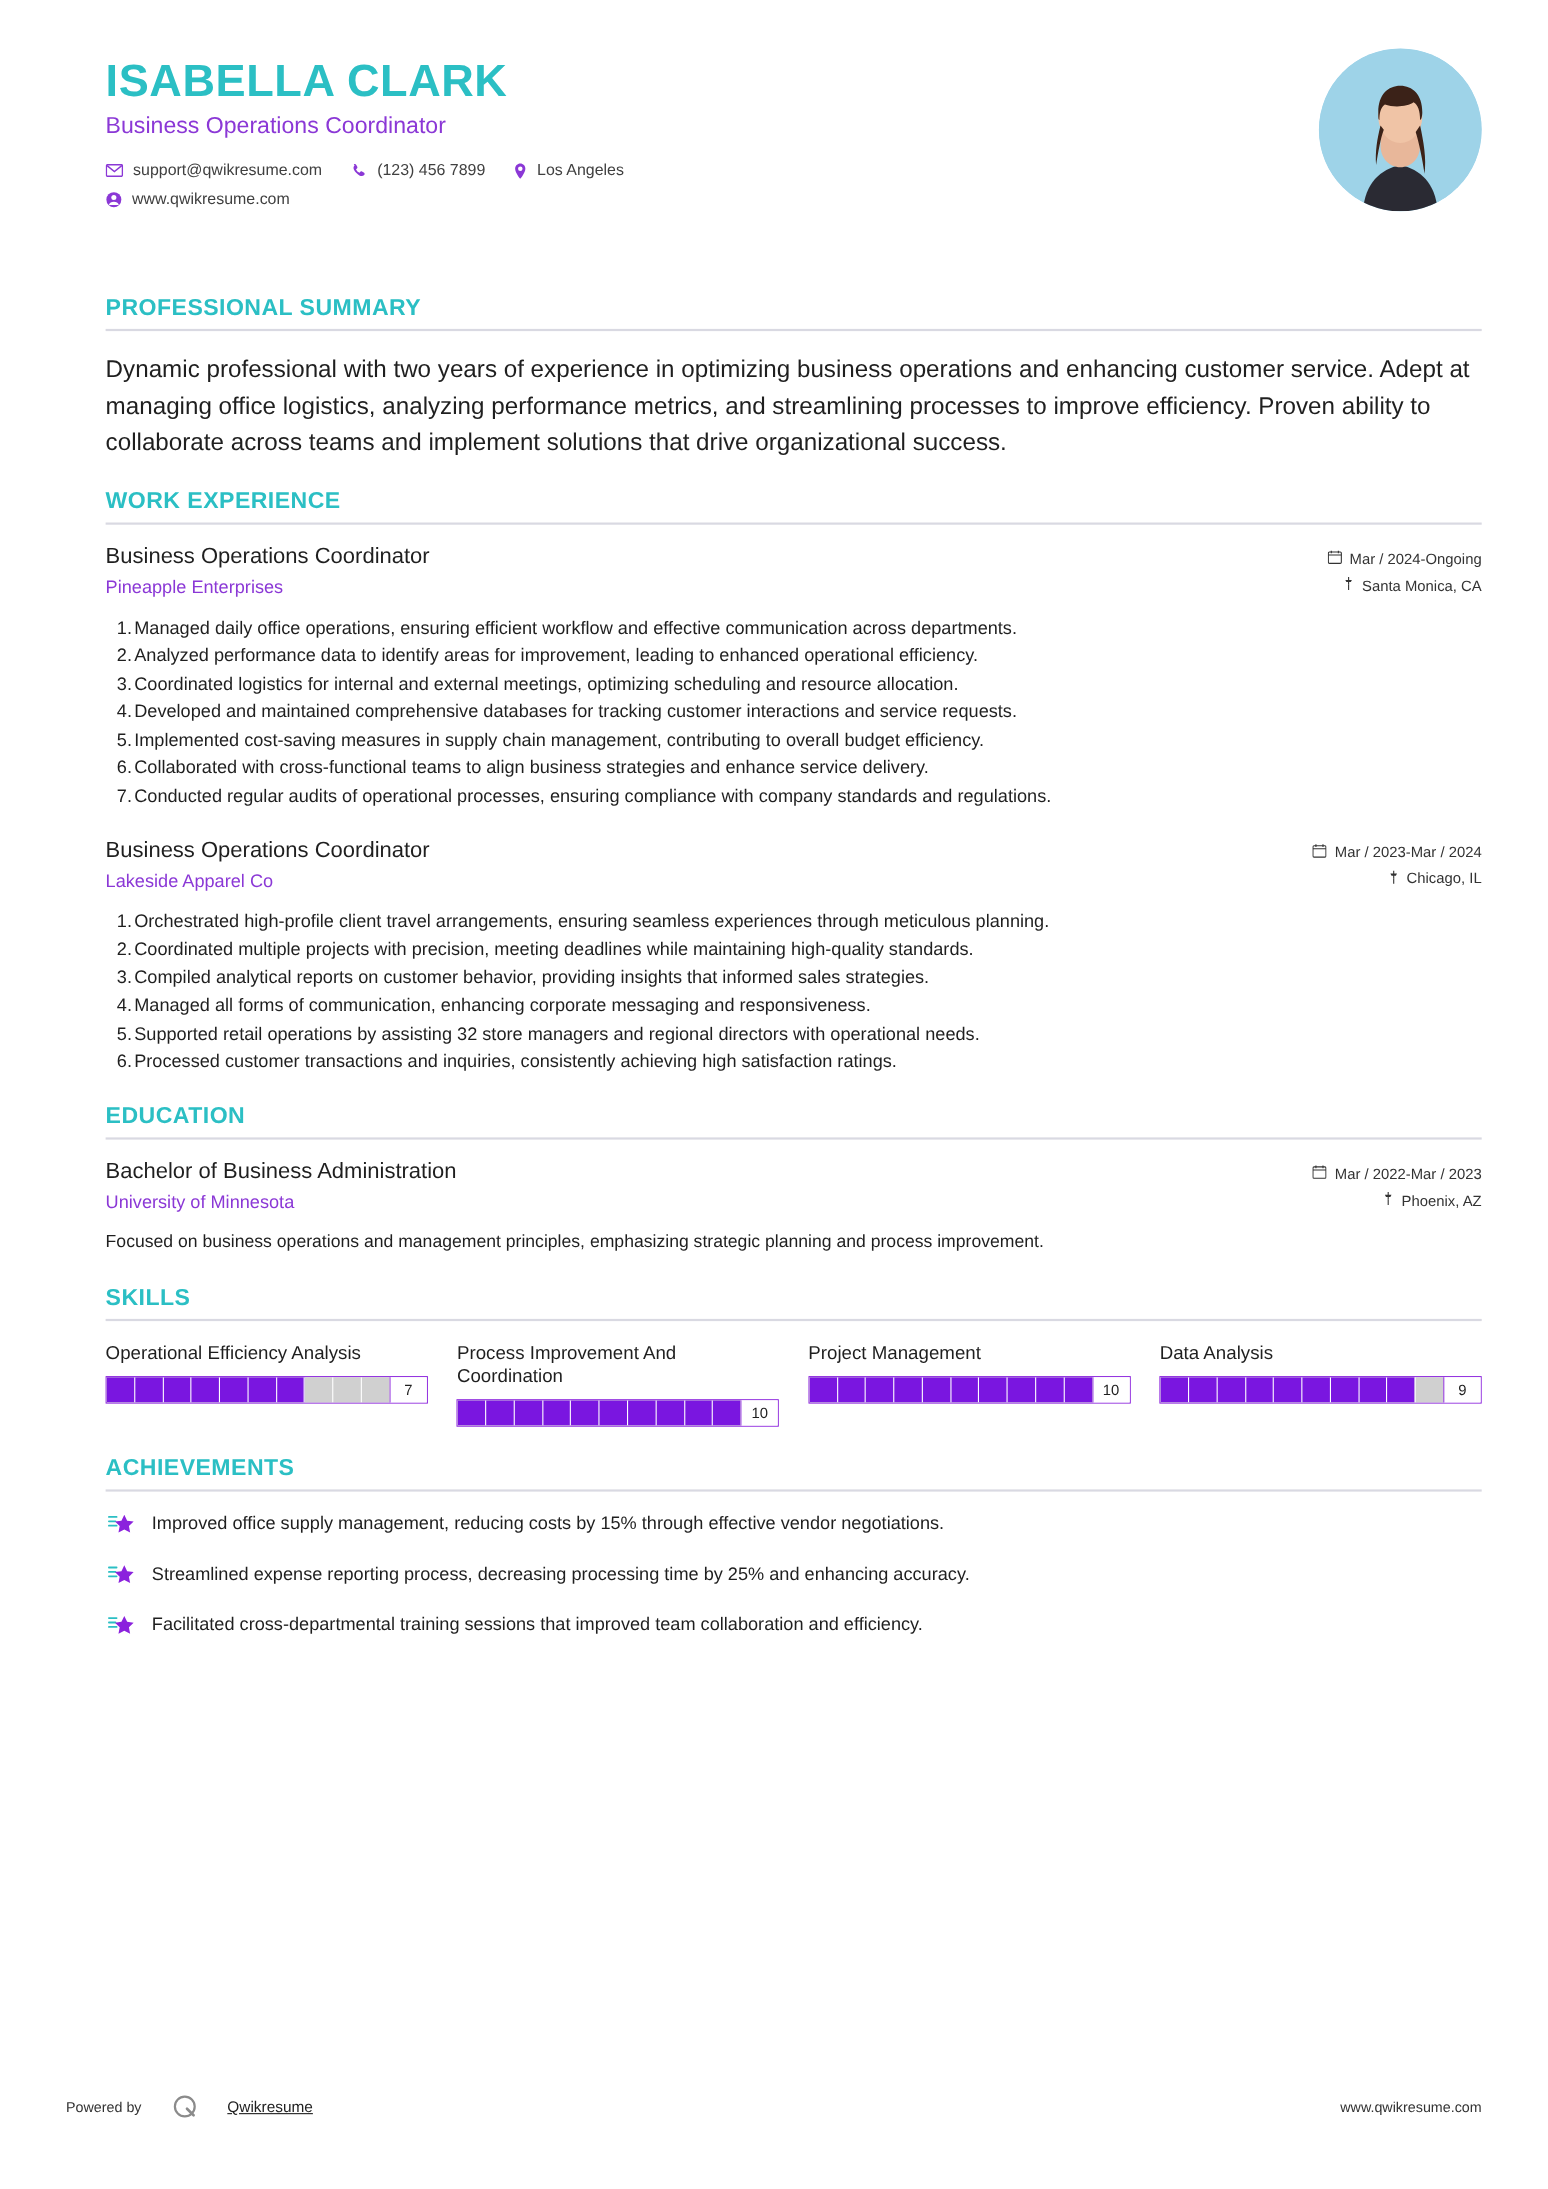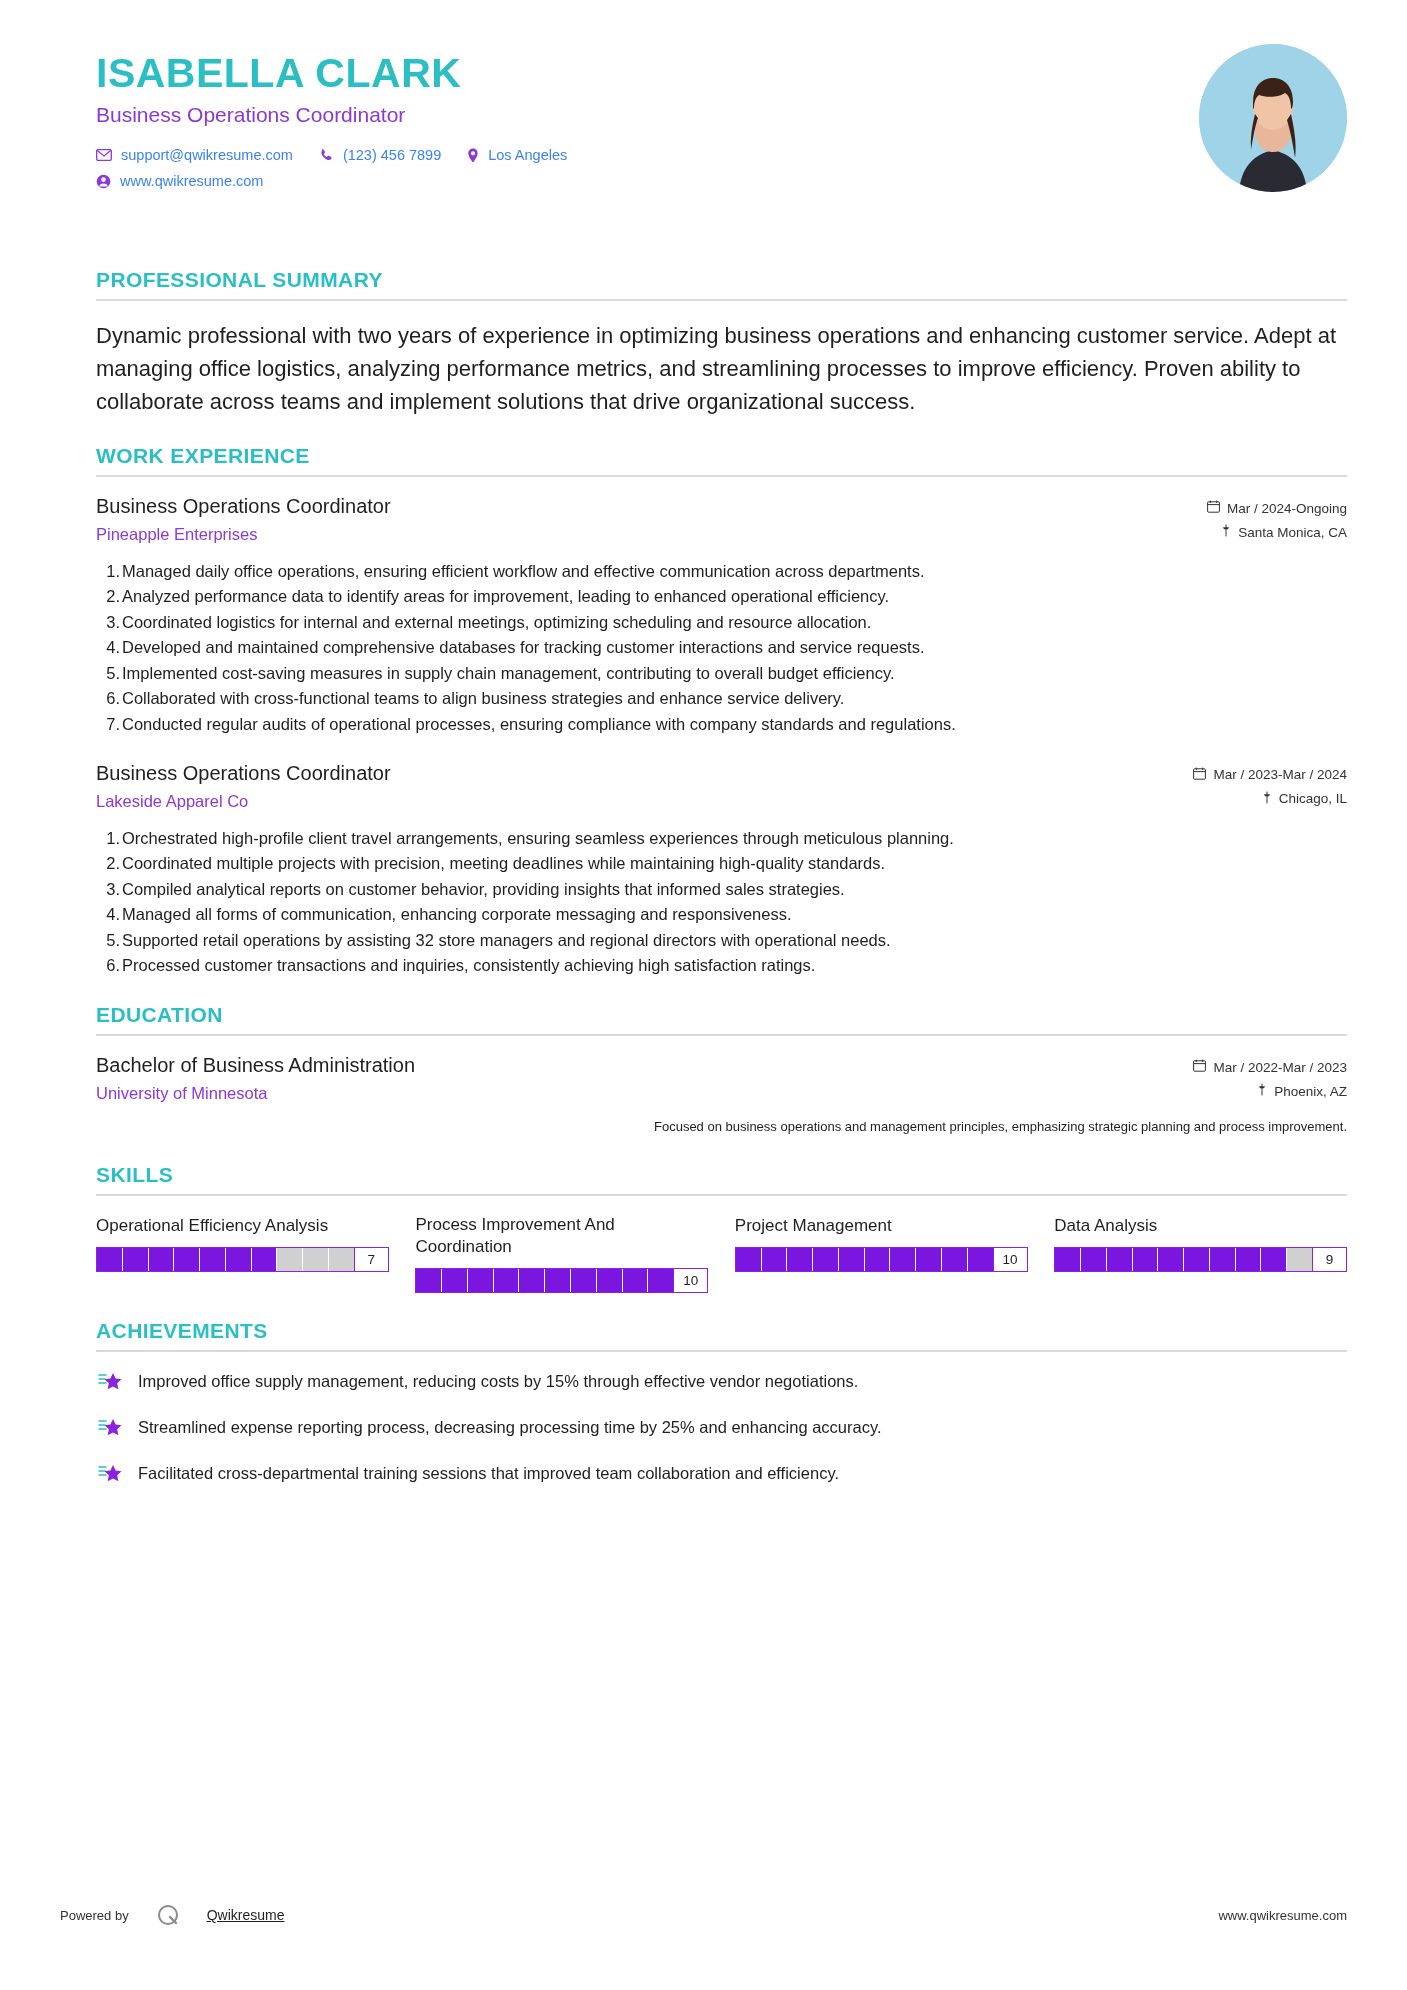--- a/index.html
+++ b/index.html
@@ -52,21 +52,21 @@
     margin-right: 26px;
     white-space: nowrap;
   }
   .contact-item .ci-icon {
     color: #8b38d6;
     margin-right: 9px;
     display: inline-flex;
     align-items: center;
     font-size: 14px;
   }
-  .contact-item .ci-text { color: #3b82f6; }
+  .contact-item .ci-text { color: #404040; }
   .photo {
     position: absolute;
     right: 0;
     top: -8px;
     width: 148px;
     height: 148px;
     border-radius: 50%;
     overflow: hidden;
     background: #9fd4ea;
   }
@@ -141,25 +141,24 @@
     position: relative;
     margin-bottom: 2px;
   }
   .bullets li .num {
     position: absolute;
     left: 0;
     width: 24px;
     text-align: right;
   }
   .edu-desc {
-    font-size: 13px;
+    font-size: 16px;
     line-height: 1.45;
     color: #1f1f1f;
     margin-top: 11px;
-    text-align: right;
   }
   
   .skills-grid {
     display: flex;
     gap: 0;
     justify-content: space-between;
     align-items: flex-end;
   }
   .skill {
     width: 23.4%;

